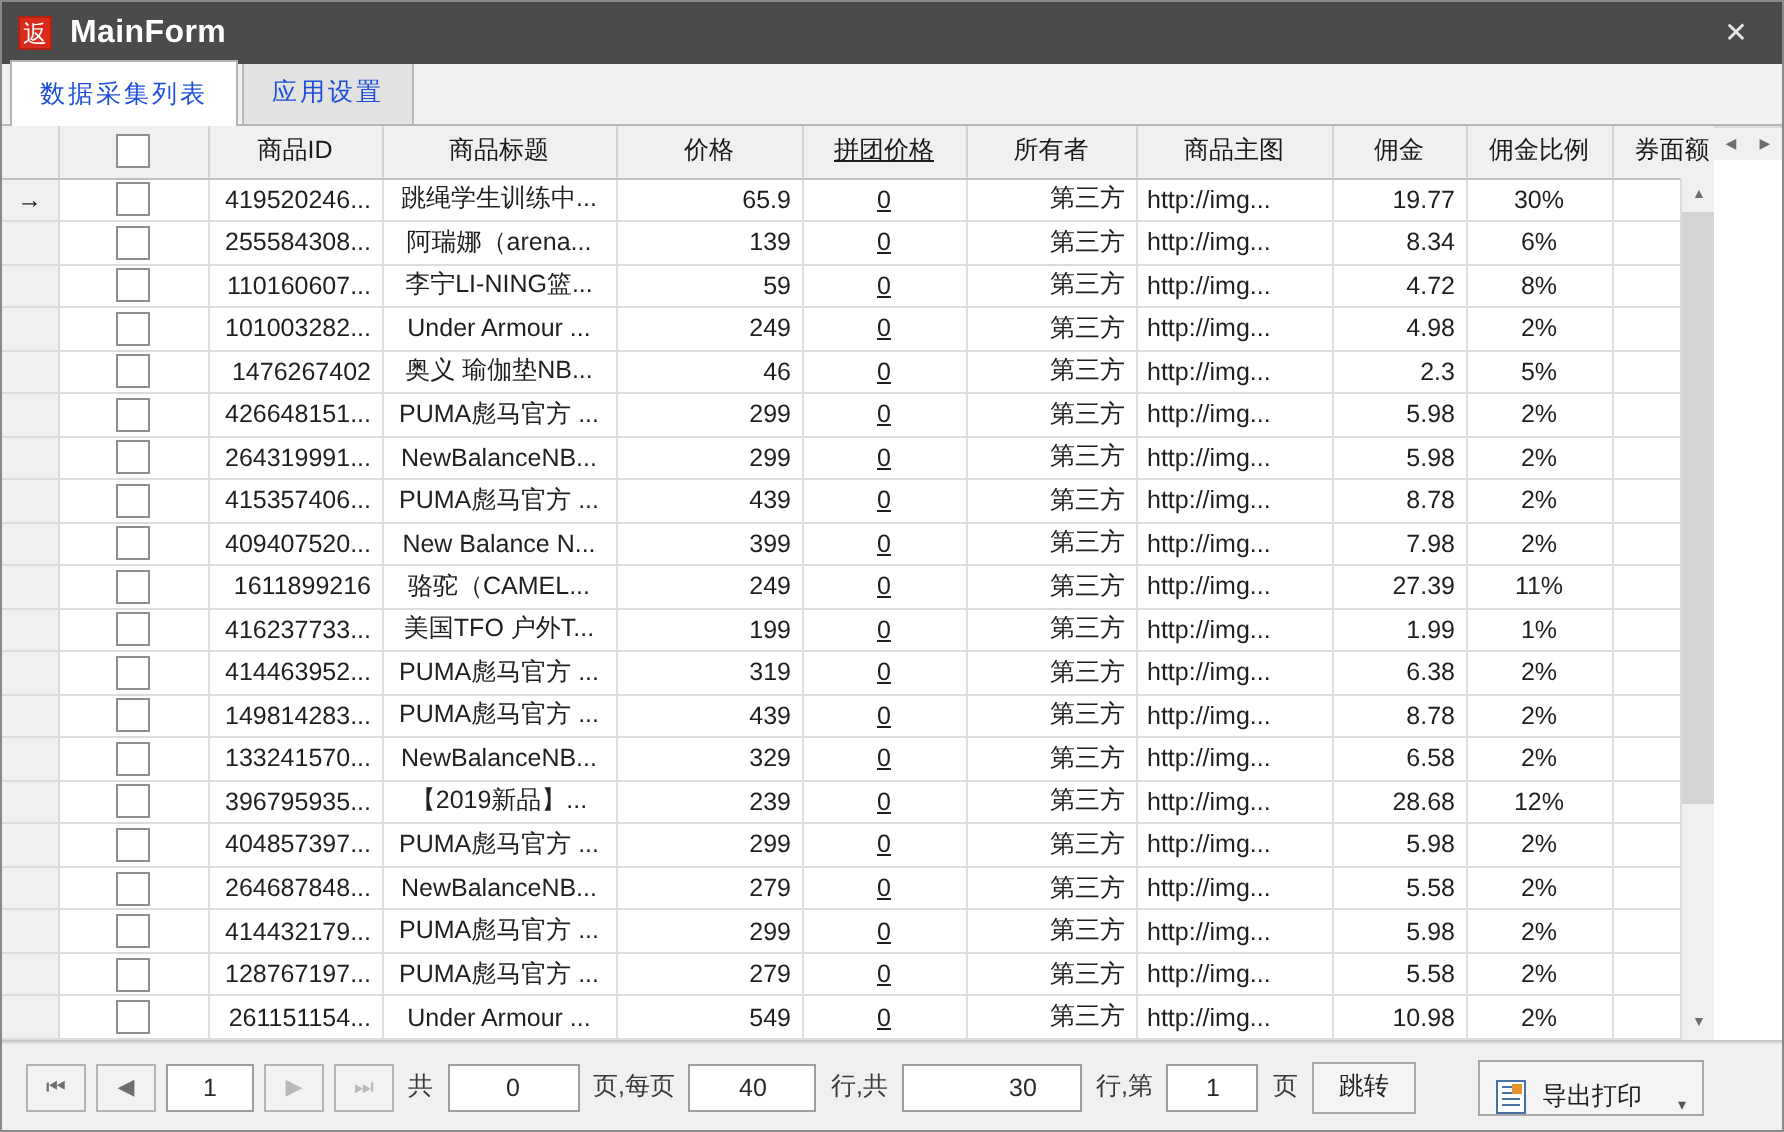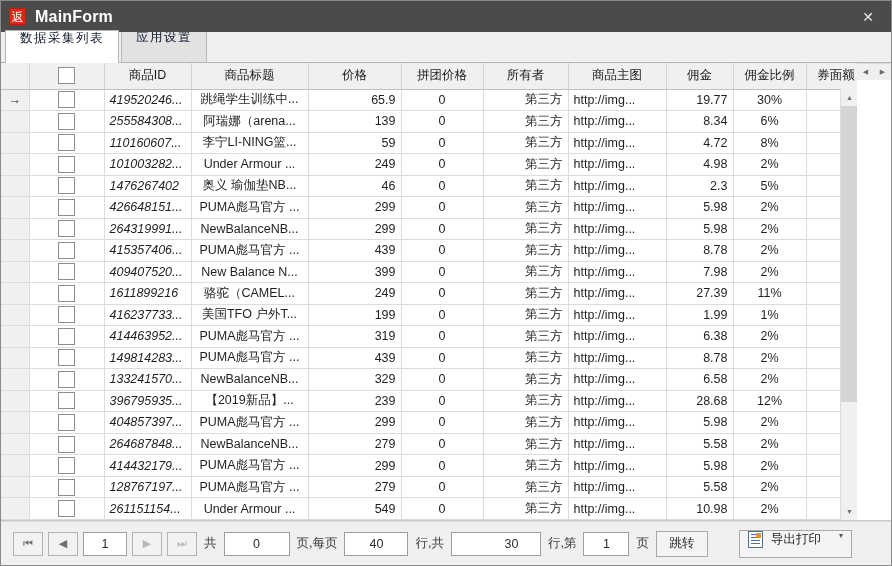--- a/index.html
+++ b/index.html
@@ -54,23 +54,23 @@
   .tabstrip {
     height: 31px; min-height: 31px;
     background: #f0f0f0;
     display: flex; align-items: flex-end;
     border-bottom: 1px solid #b6b6b6;
     padding-left: 4px;
   }
   .tab {
     height: 28px;
     padding: 16px 14px;
-    display: flex; align-items: flex-end;
+    display: flex; align-items: center;
     font-size: 12.5px;
-    color: #0f172a;
+    color: #1d4ed8;
     background: #e2e2e2;
     border: 1px solid #b6b6b6;
     border-bottom: none;
     margin-right: 2px;
     letter-spacing: 1.5px;
     cursor: pointer;
   }
   .tab.active {
     background: #ffffff;
     height: 30px;
@@ -121,36 +121,36 @@
     color: #1f1f1f;
     padding: 0 5px;
     overflow: hidden;
     white-space: nowrap;
   }
   .c-sel   { width: 28px;  min-width:28px; }
   .c-chk   { width: 75px;  }
   .c-id    { width: 87px;  }
   .c-title { width: 117px; }
   .c-price { width: 93px;  }
-  .c-gprice{ width: 82px;  }
+  .c-gprice{ width: 82px; text-decoration: underline;  }
   .c-owner { width: 85px;  }
   .c-img   { width: 98px;  }
   .c-comm  { width: 67px;  }
   .c-rate  { width: 73px;  }
   .c-coupon{ width: 60px;  }
   .c-last  { width: 17px;  }
 
   th.c-sel, td.c-sel { background: #f0f0f0; border-right: 1px solid #d0d0d0; }
   td.c-sel { text-align: center; color: #2a6dc0; font-size: 12px; }
   td.c-chk { text-align: center; }
   td.num   { text-align: center; }
   td.right { text-align: right; padding-right: 8px; }
   td.link  { color: #4a3f7a; text-align: left; padding-left: 6px; }
   td.c-title { text-align: center; }
-  td.c-id  { text-align: left; font-style: italic; }
+  td.c-id  { text-align: right; }
   td.c-owner{ text-align: right; }
   th.c-last { border-right: none; }
   td.c-last { border-right: none; background:#fff; }
 
   .cellbox {
     display: inline-block;
     width: 17px; height: 17px;
     border: 1px solid #8e8e8e;
     background: #ffffff;
     vertical-align: middle;
@@ -248,21 +248,21 @@
     background: #f4f4f4;
     display: flex; align-items: center; justify-content: center;
     font-size: 12.5px; color: #1f1f1f;
     cursor: pointer;
   }
   .exportbtn {
     margin-left: 26px;
     height: 28px;
     border: 1px solid #a8a8a8;
     background: #f4f4f4;
-    display: flex; align-items: flex-start;
+    display: flex; align-items: flex-end;
     padding: 0 8px;
     gap: 8px;
     cursor: pointer;
   }
   .doc-icon {
     width: 15px; height: 17px;
     background: #ffffff;
     border: 1px solid #4a6fa5;
     position: relative;
     flex: 0 0 auto;

